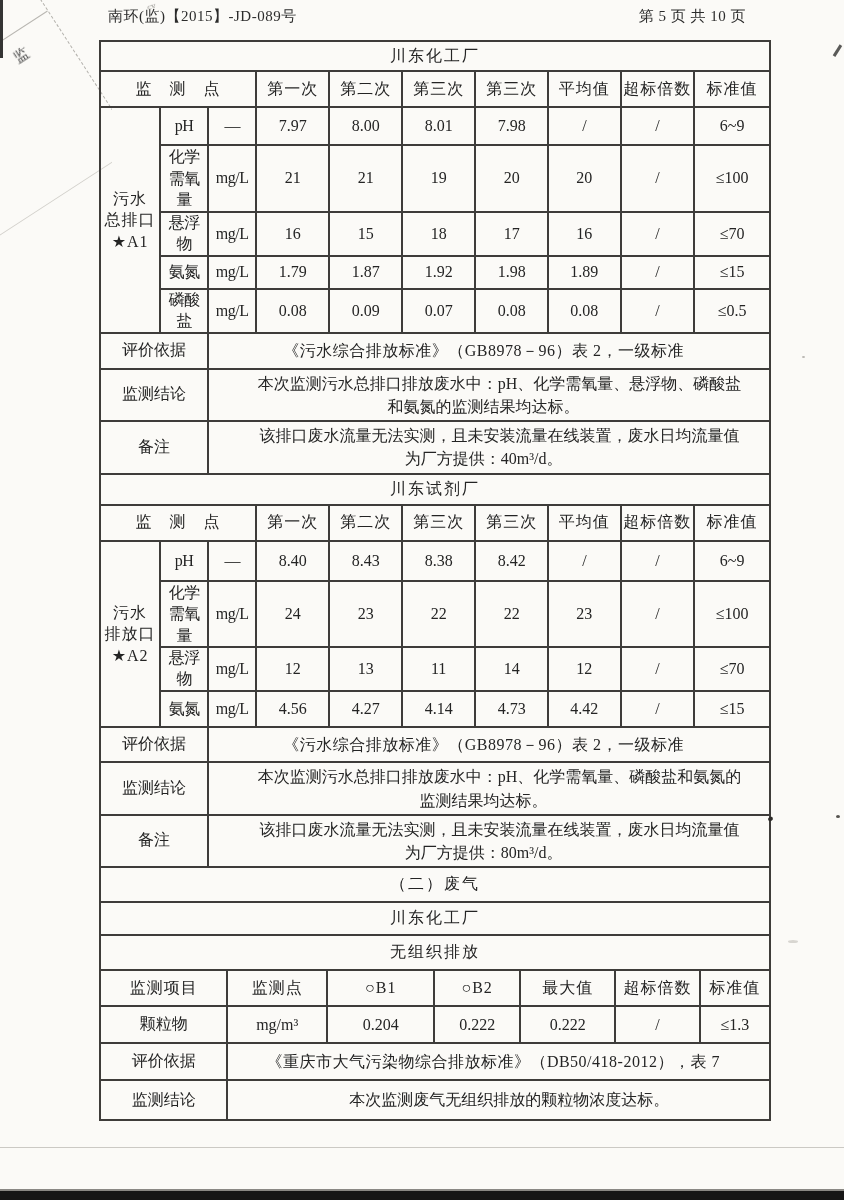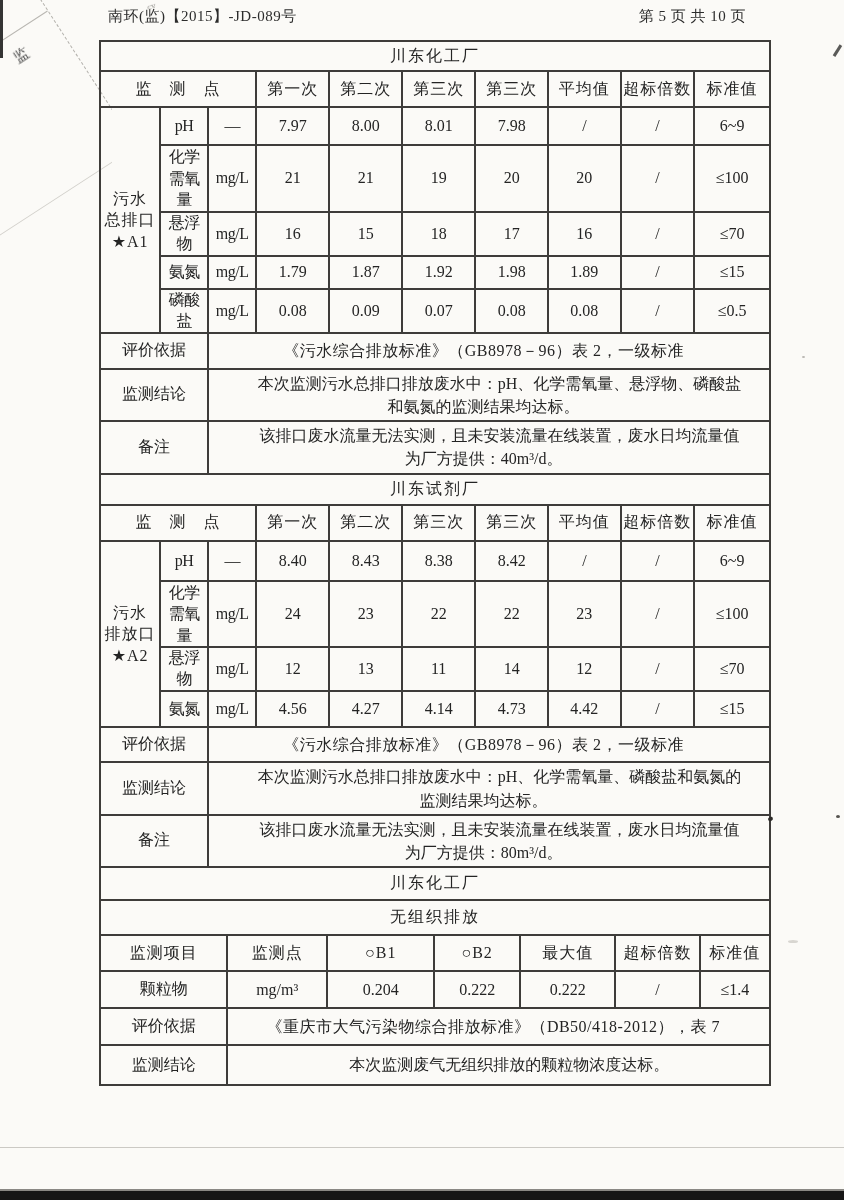--- a/index.html
+++ b/index.html
@@ -283,20 +283,23 @@
     <colgroup>
       <col style="width:19.0%">
         <col style="width:14.9%">
         <col style="width:16.0%">
       <col style="width:12.8%">
         <col style="width:14.2%">
         <col style="width:12.6%">
         <col style="width:10.5%">
     </colgroup>
     <tbody>
+        <tr style="height:35px">
+      <td colspan="7" class="title">（二）废气</td>
+    </tr>
     <tr style="height:33px">
       <td colspan="7" class="title">川东化工厂</td>
     </tr>
     <tr style="height:35px">
       <td colspan="7" class="title">无组织排放</td>
     </tr>
     <tr style="height:36px">
       <td class="head">监测项目</td>
       <td class="head">监测点</td>
       <td class="head">○B1</td>
@@ -305,21 +308,21 @@
       <td class="head">超标倍数</td>
       <td class="head">标准值</td>
     </tr>
     <tr style="height:37px">
       <td>颗粒物</td>
       <td>mg/m³</td>
       <td>0.204</td>
       <td>0.222</td>
       <td>0.222</td>
       <td>/</td>
-      <td>≤1.4</td>
+      <td>≤1.3</td>
     </tr>
     <tr style="height:37px">
       <td>评价依据</td>
       <td colspan="6" class="para centerTxt">《重庆市大气污染物综合排放标准》（DB50/418-2012），表 7</td>
     </tr>
     <tr style="height:40px">
       <td>监测结论</td>
       <td colspan="6" class="para">本次监测废气无组织排放的颗粒物浓度达标。</td>
     </tr>
   </tbody>

